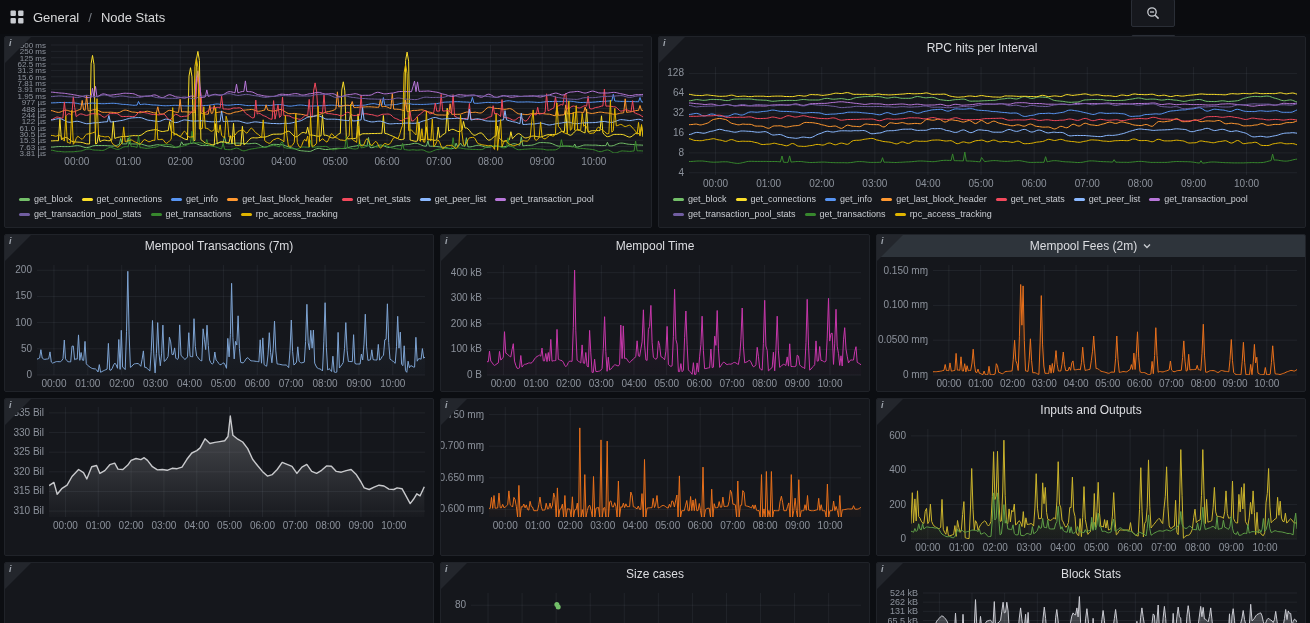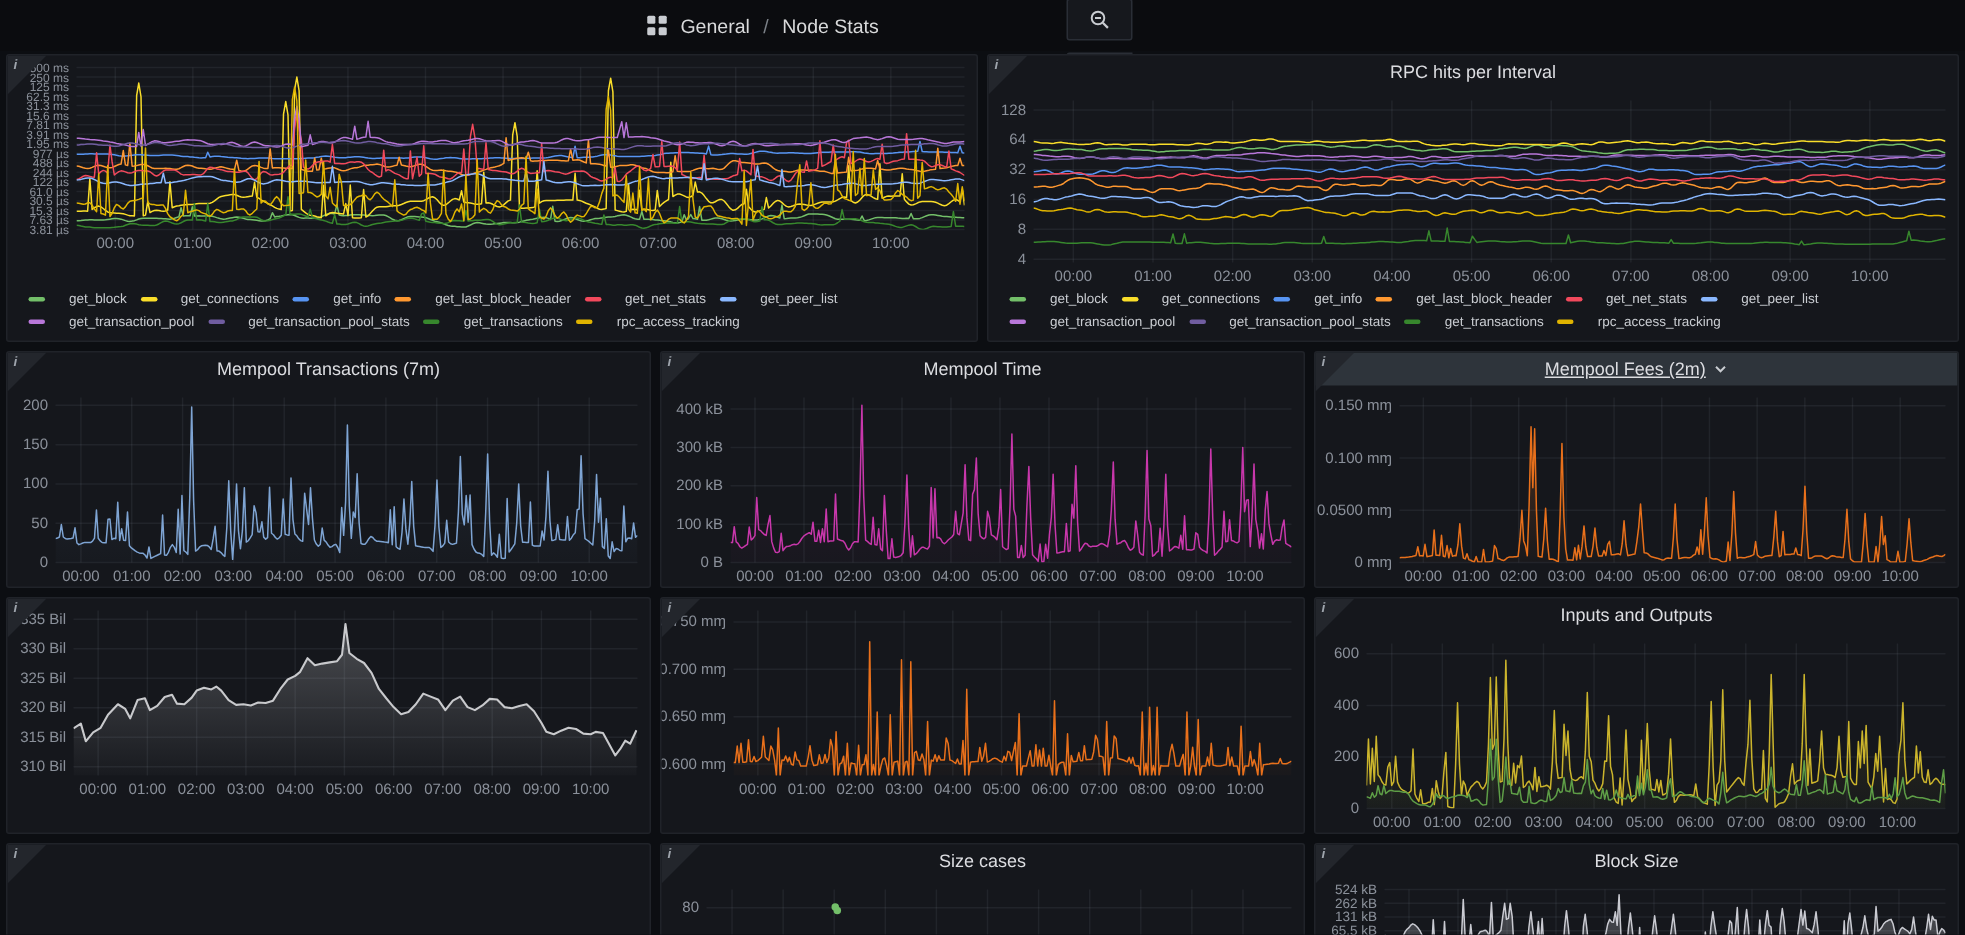--- a/index.html
+++ b/index.html
@@ -1,39 +1,39 @@
 <!DOCTYPE html>
 <html><head>
 <meta charset="utf-8">
 <title>Node Stats</title>
 <style>
   html,body{margin:0;padding:0;background:#0c0e12;}
   body{width:1310px;height:623px;overflow:hidden;font-family:"Liberation Sans","DejaVu Sans",sans-serif;color:#d8d9da;}
-  .topbar{height:34px;display:flex;align-items:center;justify-content:center;padding:0 10px;background:#0b0c0f;}
+  .topbar{height:34px;display:flex;align-items:center;justify-content:space-between;padding:0 10px;background:#0b0c0f;}
   .crumbs{display:flex;align-items:center;gap:9px;font-size:13px;}
   .crumbs .ico{display:flex;align-items:center;color:#c9ccd1;cursor:pointer;}
   .crumb{cursor:pointer;color:#d8d9da;}
   .crumb-sep{color:#7b8087;}
   .controls{display:flex;align-items:center;gap:4px;flex-direction:column;}
   .btn{height:26px;min-width:28px;display:flex;align-items:center;justify-content:center;padding:0 7px;
        background:#16181d;border:1px solid #2a2e36;border-radius:2px;color:#c9ccd1;font-size:12px;gap:7px;cursor:pointer;white-space:nowrap;}
   .btn.joined-l{border-top-right-radius:0;border-bottom-right-radius:0;margin-right:0;}
   .btn.joined-r{border-top-left-radius:0;border-bottom-left-radius:0;border-left:none;margin-left:-4px;}
   .gap{width:6px;}
   .grid{display:grid;grid-template-columns:repeat(6,1fr);grid-template-rows:192px 158px 158px 158px;gap:6px;padding:2px 4px;}
   .panel{position:relative;background:#15171c;border:1px solid #202329;border-radius:2px;display:flex;flex-direction:column;overflow:hidden;}
   .corner{position:absolute;top:0;left:0;width:0;height:0;border-top:26px solid #23262c;border-right:26px solid transparent;z-index:3;cursor:pointer;}
   .corner span{position:absolute;top:-25px;left:4px;font-size:9px;font-style:italic;font-weight:bold;color:#9fa5ad;}
   .p-header{height:22px;flex:0 0 22px;display:flex;align-items:center;justify-content:center;gap:5px;
             font-size:12px;font-weight:500;color:#dcdde1;position:relative;z-index:2;cursor:pointer;}
-  .p-header.hl{background:#2e343b;text-decoration:underline;}
+  .p-header.hl{background:#2e343b;}
   .plot{flex:1;position:relative;min-height:0;}
   .plot svg{position:absolute;top:0;left:0;}
   .legend{flex:0 0 34px;padding:2px 8px 0 14px;display:flex;flex-wrap:wrap;align-content:flex-start;column-gap:9px;row-gap:2px;overflow:hidden;}
-  .legend-item{display:flex;align-items:center;gap:16px;font-size:9px;color:#c9ccd1;cursor:pointer;line-height:13px;}
+  .legend-item{display:flex;align-items:center;gap:4px;font-size:9px;color:#c9ccd1;cursor:pointer;line-height:13px;}
   .swatch{width:11px;height:3px;border-radius:2px;flex:0 0 11px;}
 </style>
 </head>
 <body>
 
 <div class="topbar">
   <div class="crumbs">
     <span class="ico">
       <svg width="14" height="14" viewBox="0 0 14 14" fill="currentColor">
         <rect x="0.5" y="0.5" width="5.4" height="5.4" rx="1"></rect>
@@ -738,21 +738,21 @@
             <circle cx="117.19650655021834" cy="22.055555555555557" r="2.5" fill="#73BF69"></circle>
           </g>
         </svg>
       </div>
     </div>
     <div class="panel" style="grid-column: span 2;">
       <div class="corner">
         <span>i</span>
       </div>
       <div class="p-header">
-        <span>Block Size</span>
+        <span>Block Stats</span>
       </div>
       <div class="plot">
         <svg width="428" height="134">
           <line x1="62.33187772925764" x2="62.33187772925764" y1="8" y2="118" stroke="rgba(204,210,225,0.07)" stroke-width="1"></line>
           <line x1="94.99563318777292" x2="94.99563318777292" y1="8" y2="118" stroke="rgba(204,210,225,0.07)" stroke-width="1"></line>
           <line x1="127.6593886462882" x2="127.6593886462882" y1="8" y2="118" stroke="rgba(204,210,225,0.07)" stroke-width="1"></line>
           <line x1="160.3231441048035" x2="160.3231441048035" y1="8" y2="118" stroke="rgba(204,210,225,0.07)" stroke-width="1"></line>
           <line x1="192.9868995633188" x2="192.9868995633188" y1="8" y2="118" stroke="rgba(204,210,225,0.07)" stroke-width="1"></line>
           <line x1="225.65065502183407" x2="225.65065502183407" y1="8" y2="118" stroke="rgba(204,210,225,0.07)" stroke-width="1"></line>
           <line x1="258.31441048034935" x2="258.31441048034935" y1="8" y2="118" stroke="rgba(204,210,225,0.07)" stroke-width="1"></line>

